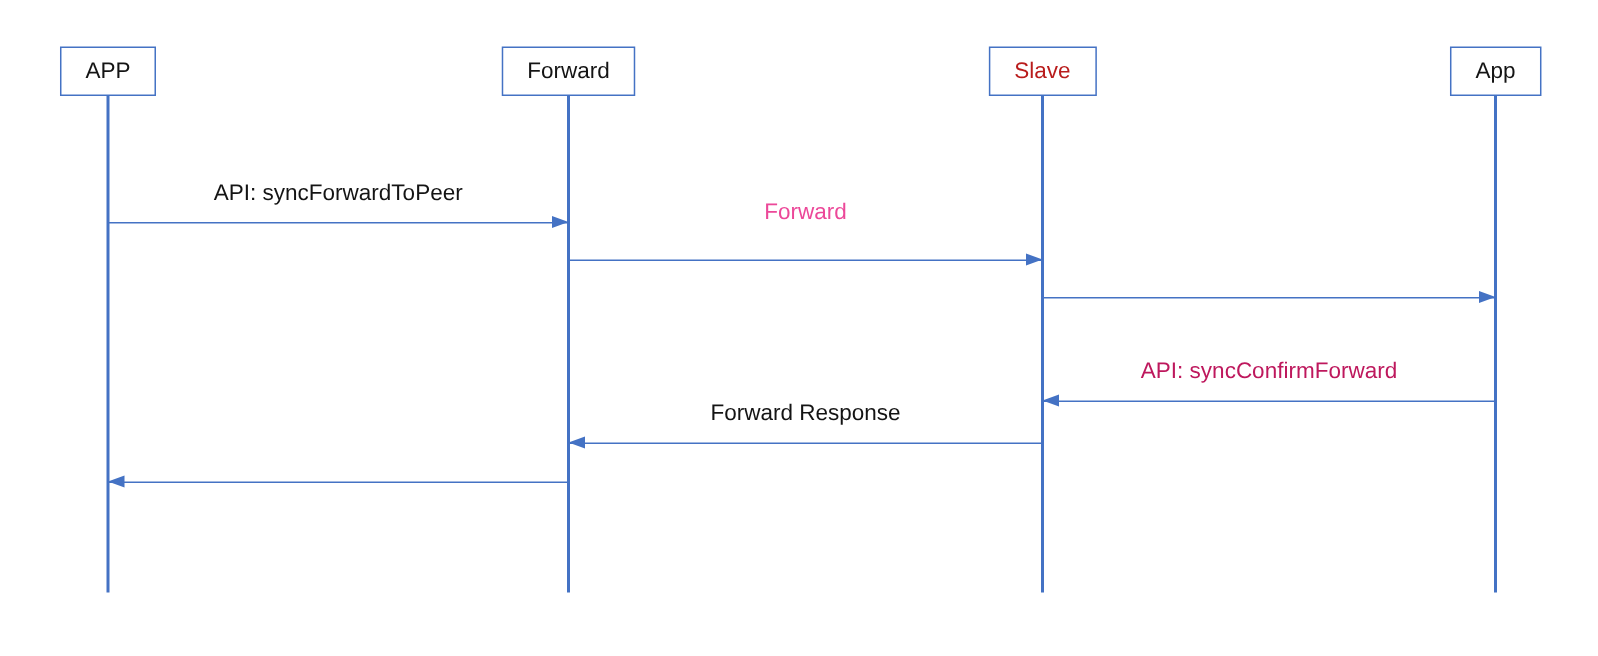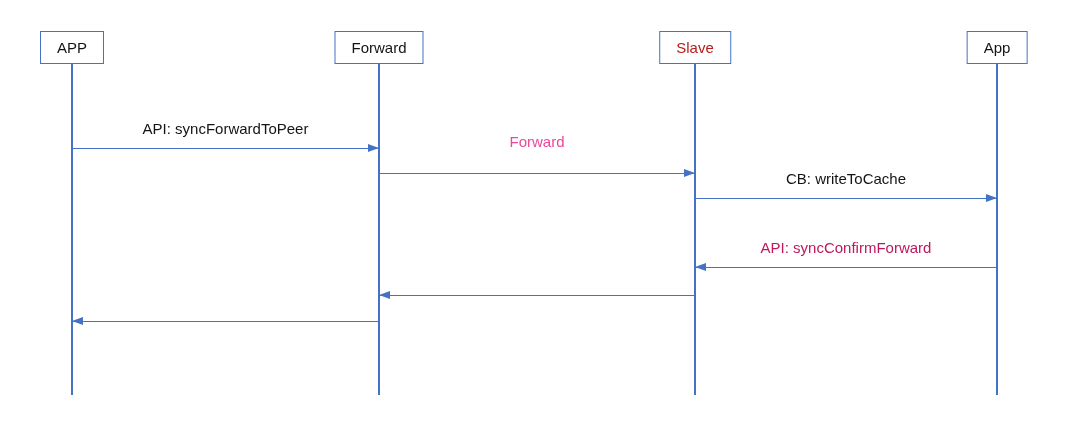--- a/index.html
+++ b/index.html
@@ -83,21 +83,21 @@
     </div>
     <div class="lifeline" style="left: 996.25px; top: 64px; height: 331px;"></div>
     <div class="msg-line" style="left: 72px; top: 148px; width: 307px;"></div>
     <div class="arrow-head right" style="top: 144.2px; left: 368px;"></div>
     <div class="msg-label" style="left: 225.5px; top: 119px; color: rgb(20, 20, 20);">API: syncForwardToPeer</div>
     <div class="msg-line" style="left: 379px; top: 173px; width: 316px;"></div>
     <div class="arrow-head right" style="top: 169.2px; left: 684px;"></div>
     <div class="msg-label" style="left: 537px; top: 132px; color: #ec4899;">Forward</div>
     <div class="msg-line" style="left: 695px; top: 198px; width: 302px;"></div>
     <div class="arrow-head right" style="top: 194.2px; left: 986px;"></div>
-    <div class="msg-label" style="left: 846px; top: 169px; color: rgb(20, 20, 20);">CB: writeToCache</div>
     <div class="msg-line" style="left: 695px; top: 267px; width: 302px;"></div>
     <div class="arrow-head left" style="top: 263.2px; left: 695px;"></div>
     <div class="msg-label" style="left: 846px; top: 238px; color: #be185d;">API: syncConfirmForward</div>
     <div class="msg-line" style="left: 379px; top: 295px; width: 316px;"></div>
     <div class="arrow-head left" style="top: 291.2px; left: 379px;"></div>
+    <div class="msg-label" style="left: 537px; top: 266px; color: rgb(20, 20, 20);">Forward Response</div>
     <div class="msg-line" style="left: 72px; top: 321px; width: 307px;"></div>
     <div class="arrow-head left" style="top: 317.2px; left: 72px;"></div>
   </div>
 
 </body></html>

